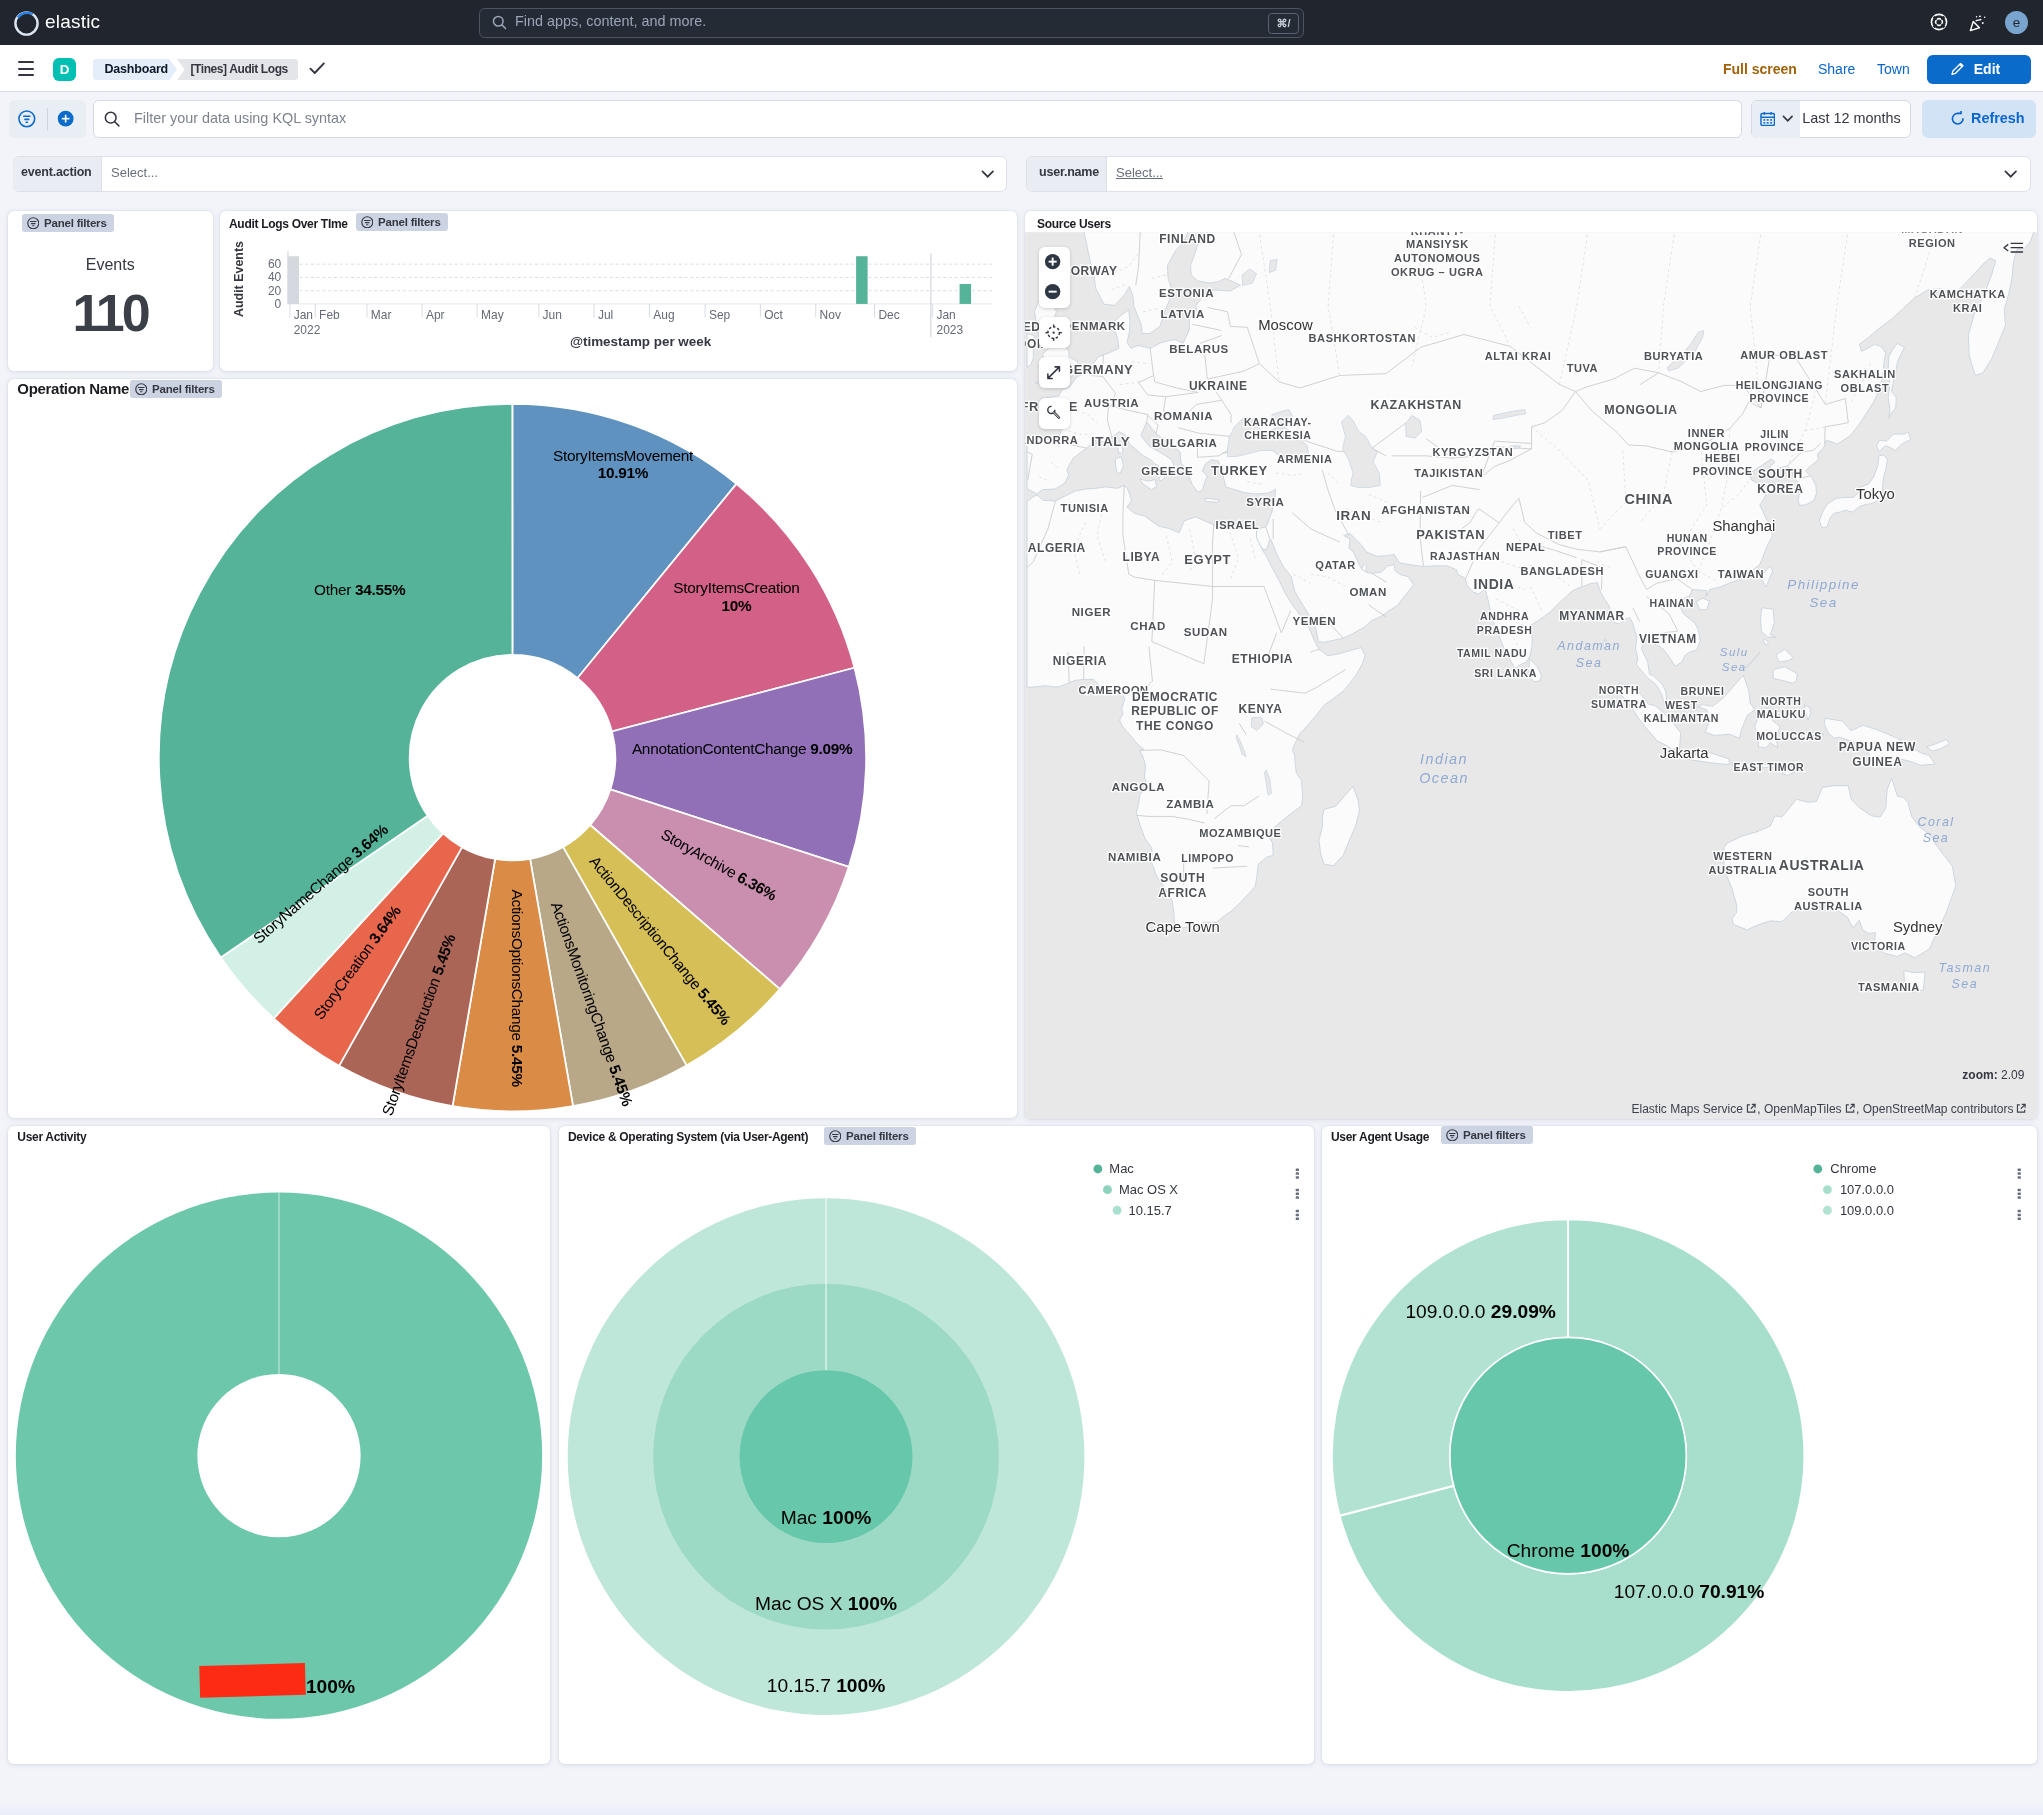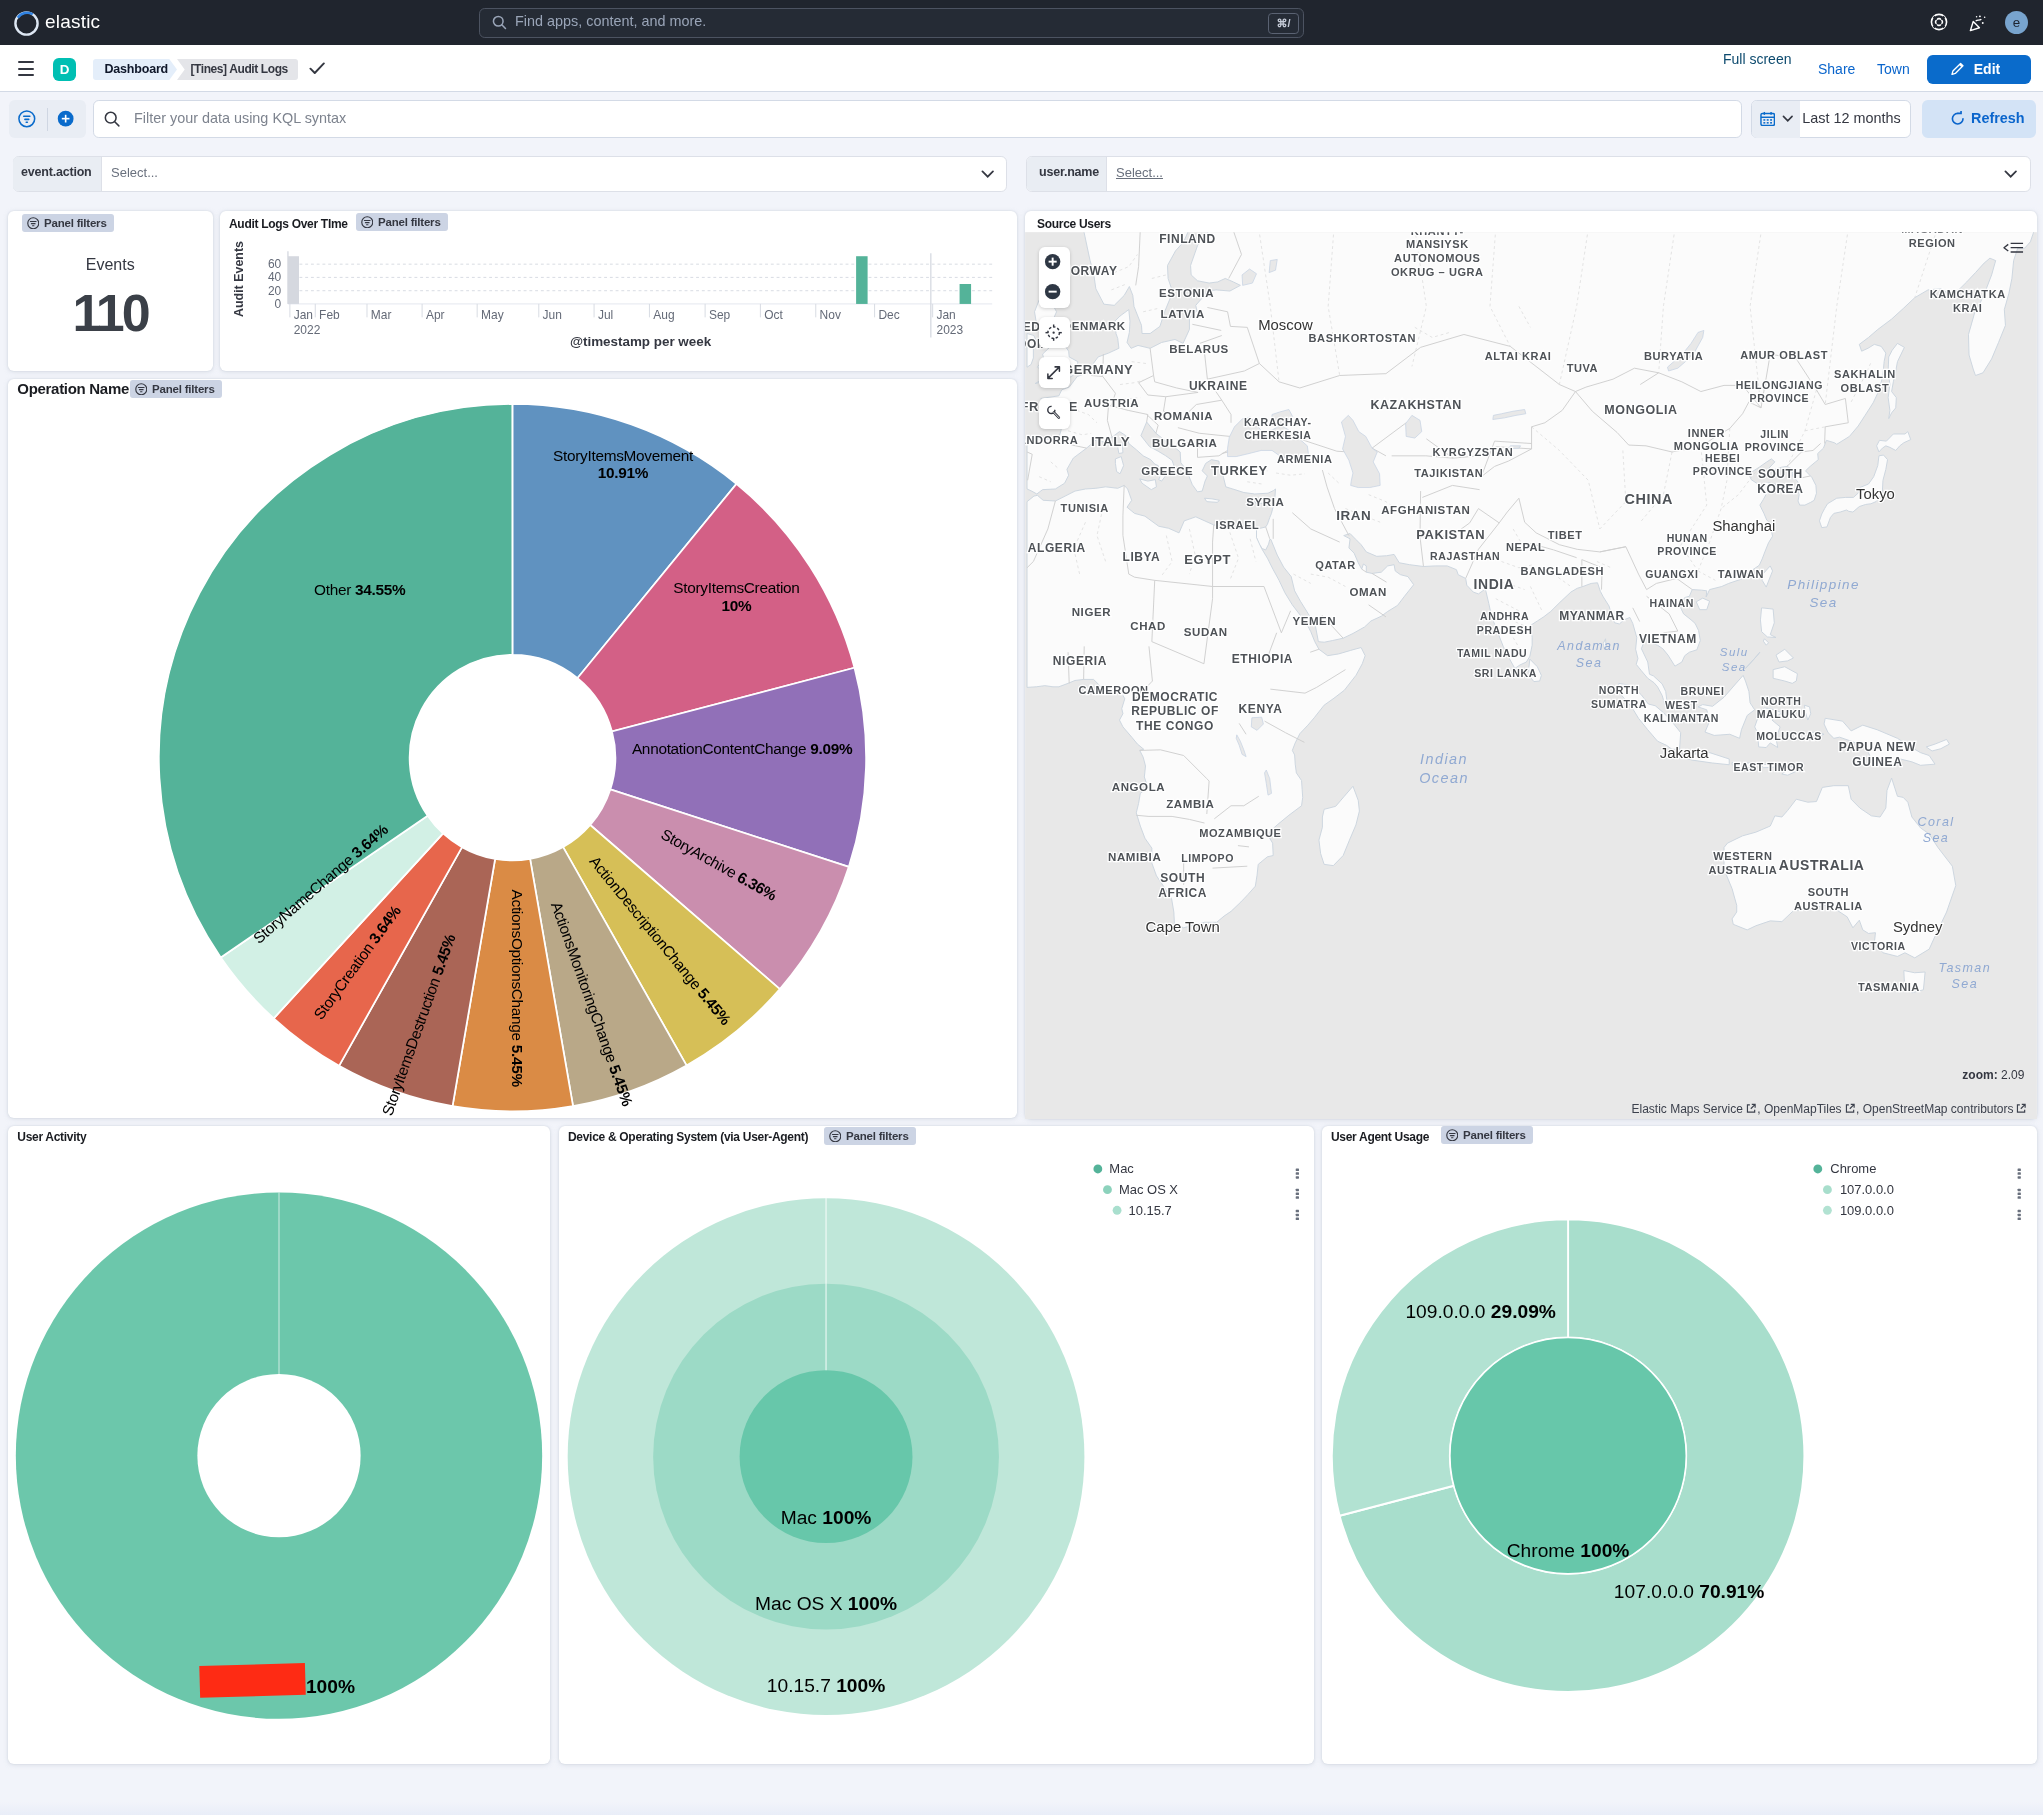--- a/index.html
+++ b/index.html
@@ -39,21 +39,21 @@
 <div style="position:absolute;left:0;top:45px;width:2043px;height:46px;background:#fff;border-bottom:1px solid #d3dae6"></div>
 <div style="position:absolute;left:18px;top:61px;width:16.3px;height:2.1px;background:#343741;border-radius:1px"></div>
 <div style="position:absolute;left:18px;top:68px;width:16.3px;height:2.1px;background:#343741;border-radius:1px"></div>
 <div style="position:absolute;left:18px;top:74px;width:16.3px;height:2.1px;background:#343741;border-radius:1px"></div>
 <div style="position:absolute;left:53px;top:58px;width:23px;height:23px;border-radius:5.8px;background:#00bfb3;color:#fff;font-weight:bold;font-size:13.4px;text-align:center;line-height:23px">D</div>
 <div style="position:absolute;left:93px;top:59px;width:84px;height:21px;background:#e4eefa;color:#0f172a;font-weight:bold;font-size:12.5px;letter-spacing:-0.2px;line-height:21px;padding-left:11.5px;box-sizing:border-box;border-radius:2.9px 0 0 2.9px;clip-path:polygon(0 0, calc(100% - 7.7px) 0, 100% 50%, calc(100% - 7.7px) 100%, 0 100%)">Dashboard</div>
 <div style="position:absolute;left:177px;top:59px;width:121px;height:21px;background:#e4e5e9;color:#343741;font-weight:bold;font-size:12px;letter-spacing:-0.4px;line-height:21px;padding-left:13.4px;box-sizing:border-box;border-radius:0 2.9px 2.9px 0;clip-path:polygon(0 0, 100% 0, 100% 100%, 0 100%, 7.7px 50%)">[Tines] Audit Logs</div>
 <svg style="position:absolute;left:309px;top:62px" width="16.3" height="13.4" viewBox="0 0 17 14">
     <path d="M1.5 7 L6 11.5 L15.5 1.5" fill="none" stroke="#343741" stroke-width="2" stroke-linecap="round" stroke-linejoin="round"></path>
   </svg>
-<div style="position:absolute;left:1723px;top:51px;font-size:14px;font-weight:400;color:#0c4a6e">Full screen</div>
+<div style="position:absolute;left:1723px;top:61px;font-size:14px;font-weight:700;color:#a16207">Full screen</div>
 <div style="position:absolute;left:1818px;top:61px;font-size:14px;font-weight:500;color:#0a65cc">Share</div>
 <div style="position:absolute;left:1877px;top:61px;font-size:14px;font-weight:500;color:#0a65cc">Town</div>
 <div style="position:absolute;left:1927px;top:55px;width:104px;height:29px;background:#0a6bcb;border-radius:5.8px;color:#fff;font-size:14px;font-weight:bold;text-align:center;line-height:29px;padding-left:16px;box-sizing:border-box">Edit</div>
 <svg style="position:absolute;left:1951px;top:62px" width="13.4" height="13.4" viewBox="0 0 14 14">
     <path d="M1 13 L2 9.5 L10 1.5 L12.5 4 L4.5 12 Z M9 2.5 L11.5 5" fill="none" stroke="#fff" stroke-width="1.4" stroke-linejoin="round"></path>
   </svg>
 <div style="position:absolute;left:0;top:92px;width:2043px;height:1723px;background:#f2f4fa"></div>
 <div style="position:absolute;left:8.6px;top:100px;width:77px;height:38px;background:#e9edf4;border-radius:5.8px"></div>
 <svg style="position:absolute;left:17px;top:109px" width="19.6" height="19.6" viewBox="0 0 20.3906 20.3906">
     <circle cx="10.2" cy="10.2" r="8.2" fill="none" stroke="#0a6bcb" stroke-width="1.6"></circle>

